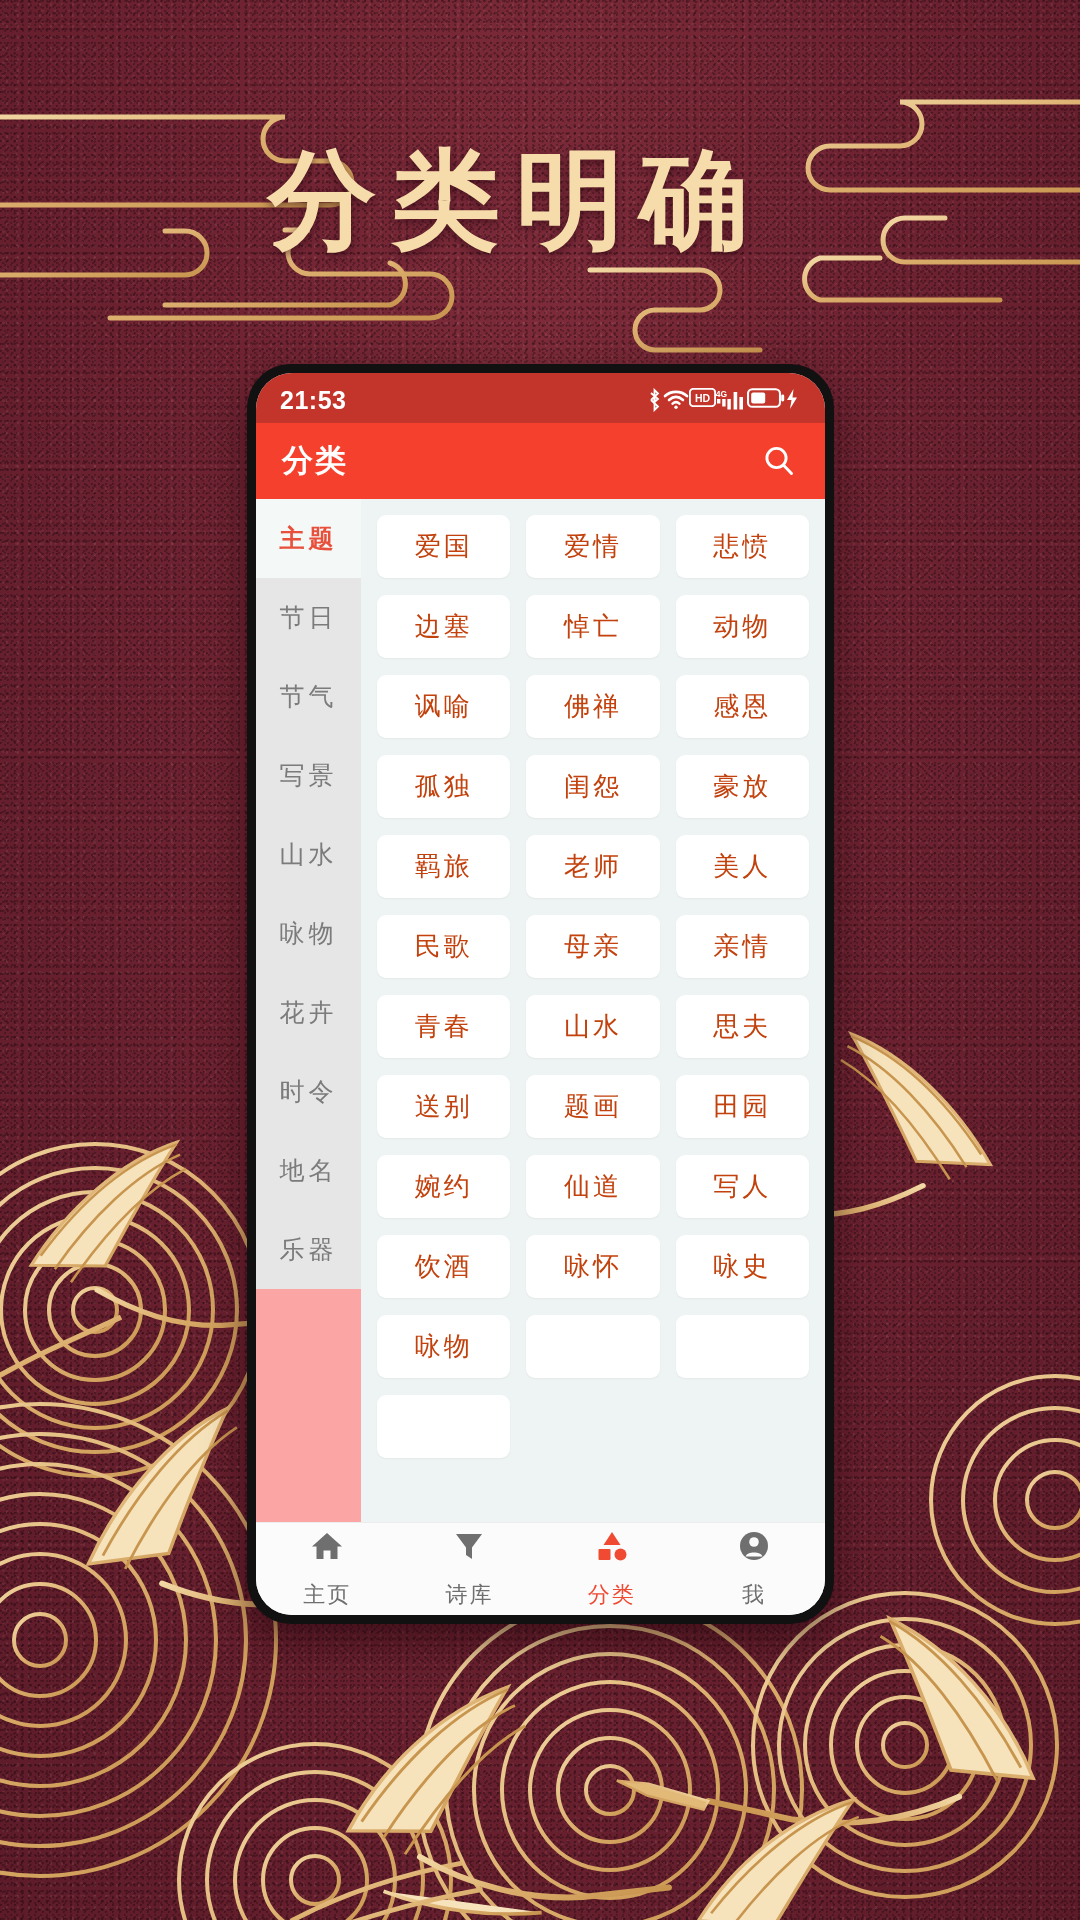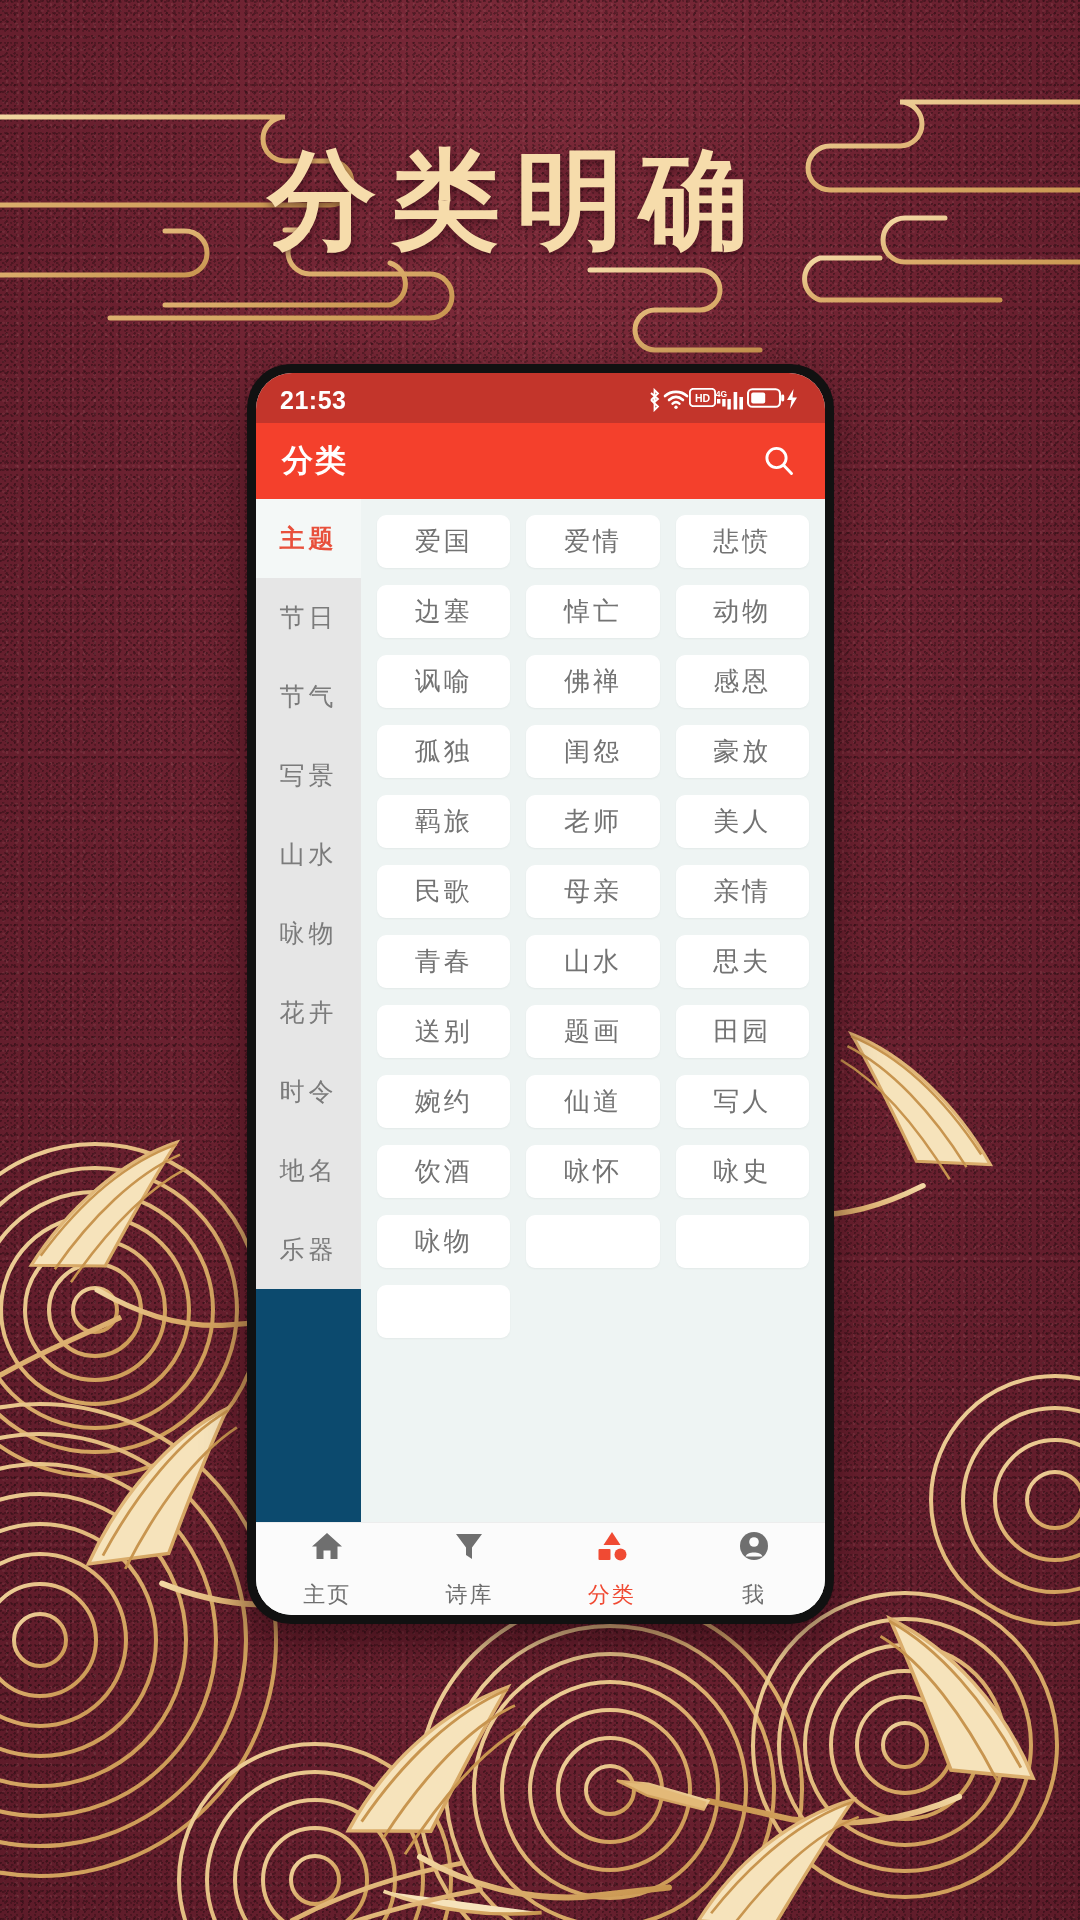--- a/index.html
+++ b/index.html
@@ -66,40 +66,40 @@
     display:flex;align-items:center;justify-content:space-between;
     padding:0 28px 0 26px;box-sizing:border-box;
   }
   .appbar-title{color:#fff;font-size:31px;font-weight:700;letter-spacing:2px;}
 
   
   .body{flex:1 1 auto;display:flex;min-height:0;background:#eef4f3;}
 
   
   .side{
-    width:105px;flex:0 0 105px;background:#0c4a6e;
+    width:105px;flex:0 0 105px;background:#fca5a5;
     overflow:hidden;position:relative;
   }
   .side-item{
     height:79px;display:flex;align-items:center;justify-content:center;
     font-size:25px;color:#7b7b7b;letter-spacing:4px;
     background:#e6e6e6;
   }
   .side-item.active{background:#f4f8f7;color:#e8503c;font-weight:700;}
 
   
   .gridwrap{flex:1 1 auto;position:relative;overflow:hidden;background:#eef4f3;}
   .grid{
     display:grid;grid-template-columns:repeat(3,1fr);
     gap:17px 16px;padding:16px 16px 0 16px;box-sizing:border-box;
   }
   .cell{
-    height:53px;background:#fff;border-radius:9px;
+    height:63px;background:#fff;border-radius:9px;
     display:flex;align-items:center;justify-content:center;
-    font-size:26px;color:#737373;letter-spacing:3px;
+    font-size:26px;color:#c2410c;letter-spacing:3px;
     box-shadow:0 1px 2px rgba(80,100,100,.07);
   }
   .grid-fade{
     position:absolute;left:0;right:0;bottom:0;height:26px;
     background:linear-gradient(to bottom,rgba(238,244,243,0),#eef4f3 80%);
     pointer-events:none;
   }
 
   
   .bottomnav{

